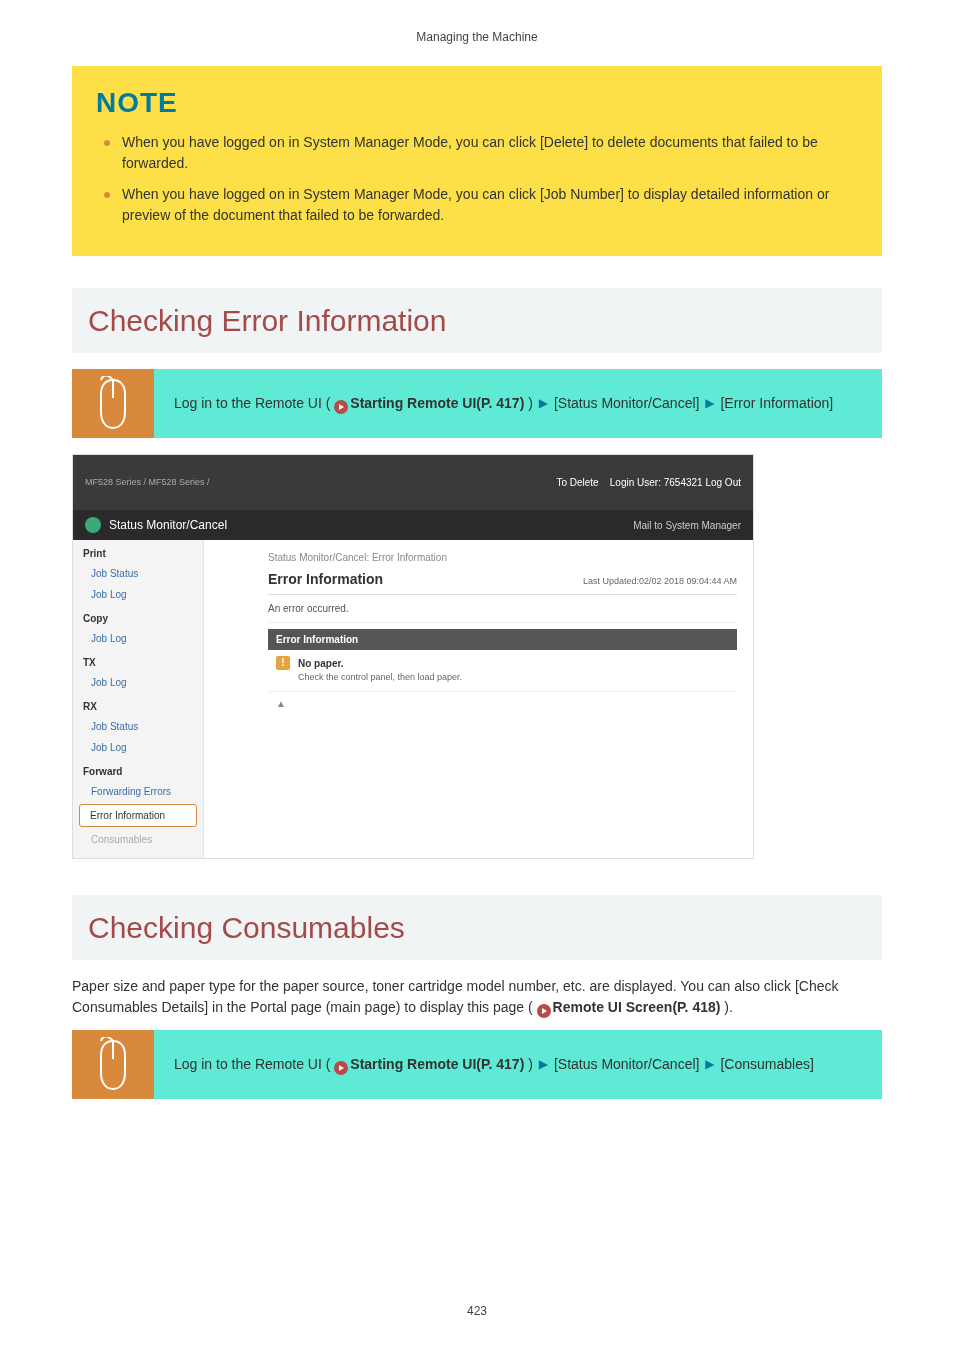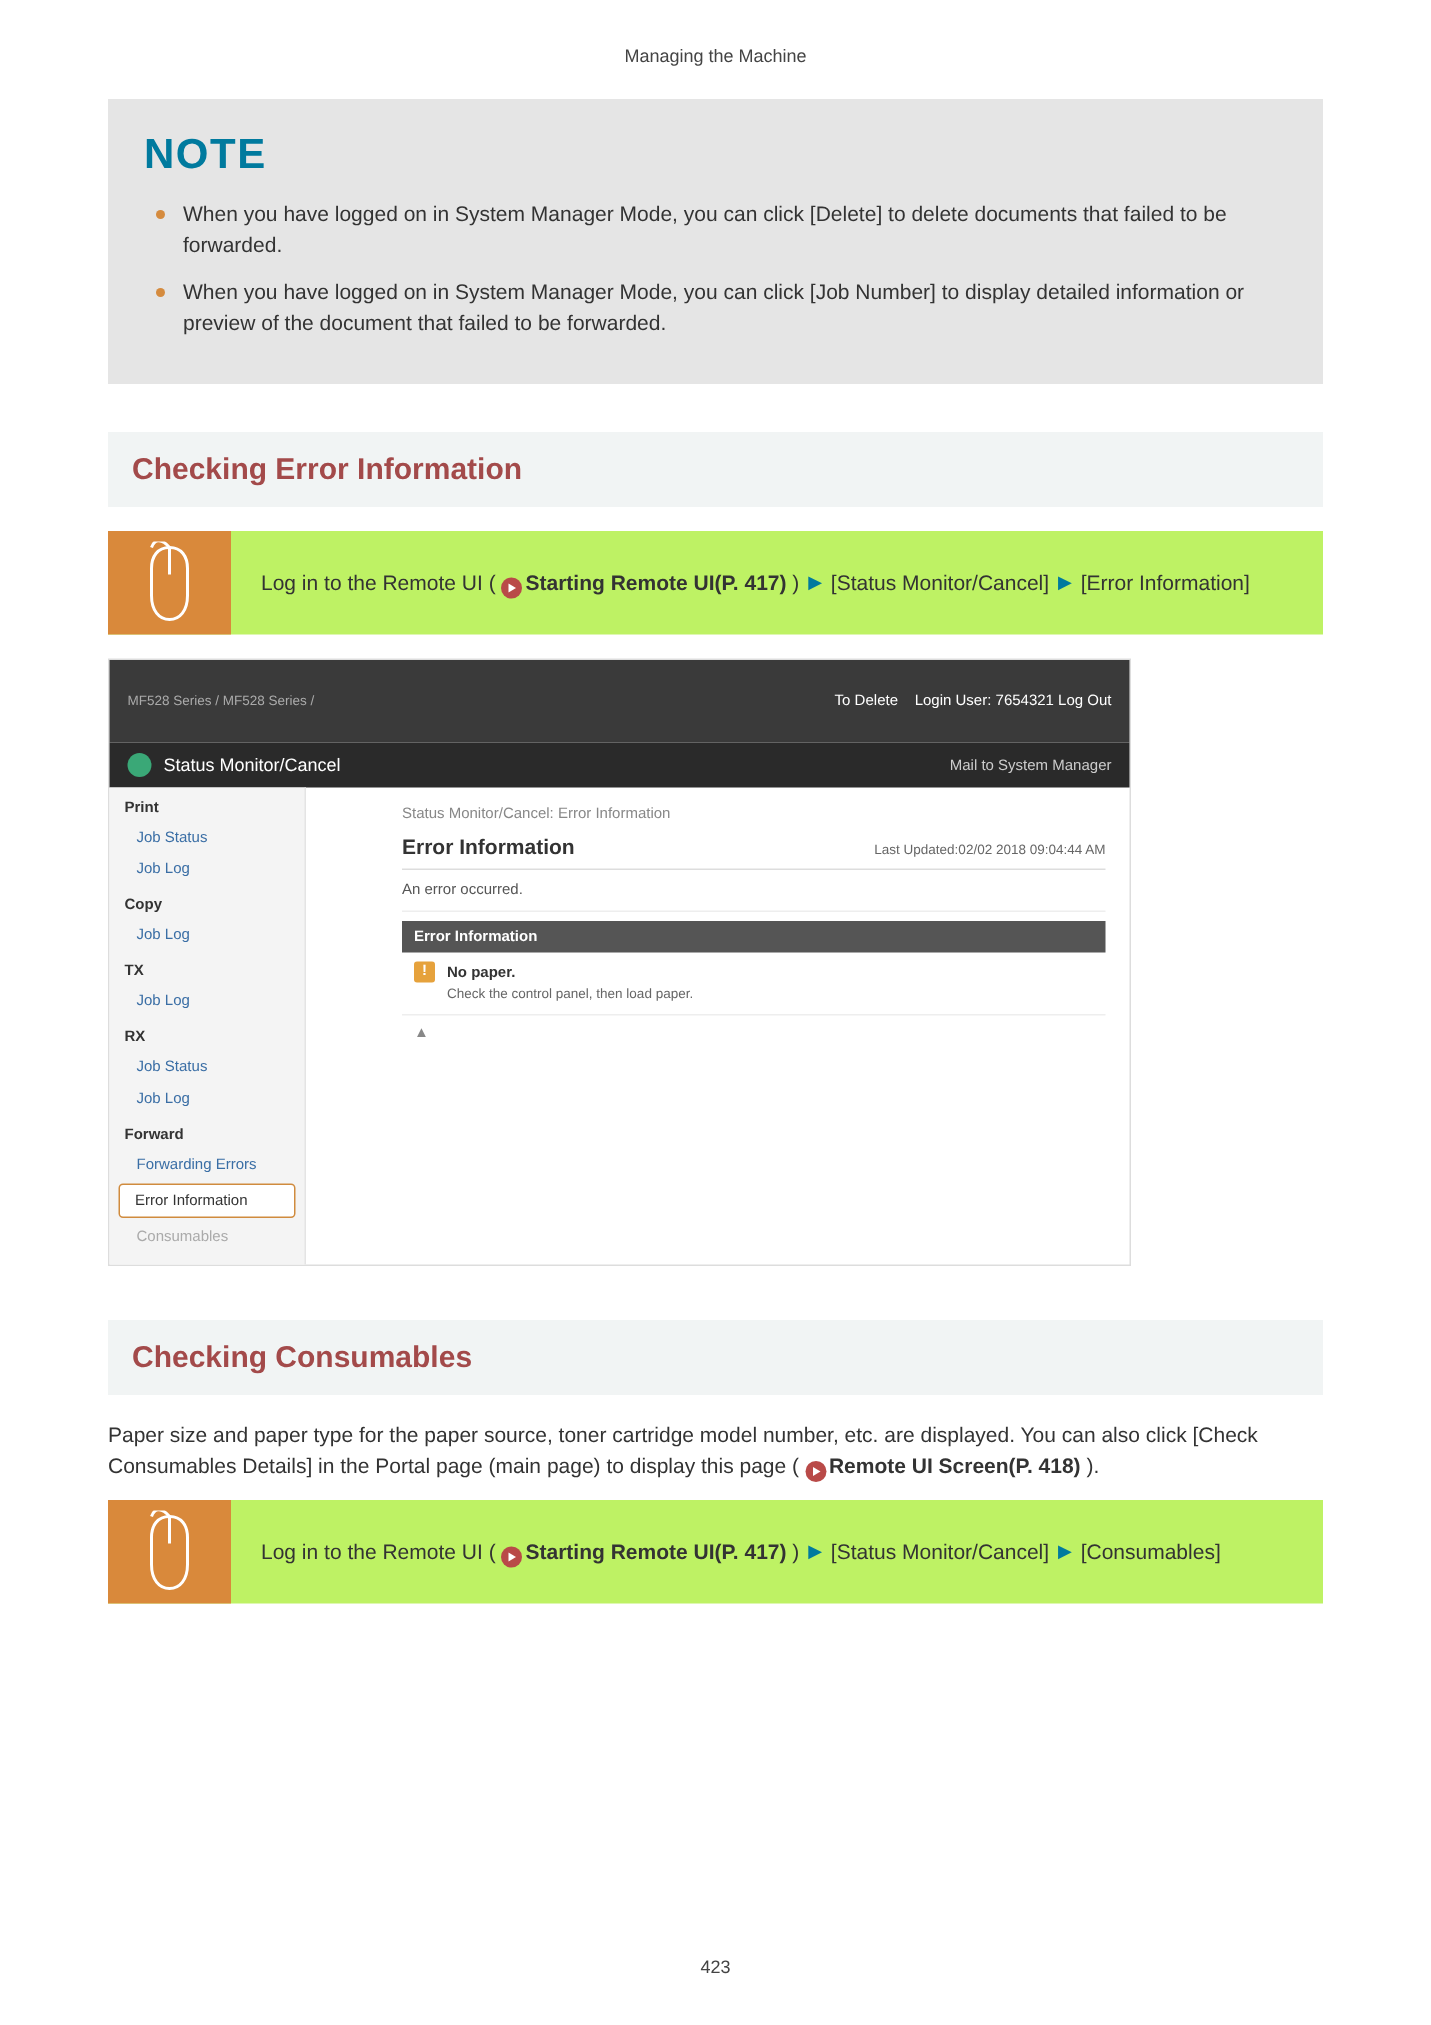--- a/index.html
+++ b/index.html
@@ -19,21 +19,21 @@
     position: relative;
   }
   .running-header {
     text-align: center;
     font-size: 12px;
     color: #444;
     padding-top: 28px;
     padding-bottom: 20px;
   }
   .note-box {
-    background: #e5e5e5;
+    background: #fde047;
     padding: 16px 24px 20px 24px;
     margin-bottom: 32px;
   }
   .note-title {
     color: #007a9e;
     font-size: 28px;
     font-weight: bold;
     letter-spacing: 1px;
     margin: 0 0 8px 0;
   }
@@ -52,22 +52,22 @@
     content: '';
     position: absolute;
     left: 0; top: 8px;
     width: 6px; height: 6px;
     background: #d58b3e;
     border-radius: 50%;
   }
   .section-heading {
     background: #f1f4f4;
     color: #a34a4a;
-    font-size: 20px;
-    font-weight: 700;
+    font-size: 30px;
+    font-weight: 400;
     padding: 10px 16px;
     margin: 16px 0 16px 0;
   }
   .body-text {
     color: #333;
     margin: 0 0 12px 0;
   }
   .link-icon {
     display: inline-flex;
     align-items: center;
@@ -87,21 +87,21 @@
     border-bottom: 3px solid transparent;
     margin-left: 1px;
   }
   .inline-link {
     color: #333;
     font-weight: bold;
   }
   .instruction-block {
     display: flex;
     align-items: stretch;
-    background: #bef264;
+    background: #5eead4;
     margin-bottom: 16px;
     margin-top: 4px;
   }
   .instruction-icon-wrap {
     background: #d9893b;
     width: 82px;
     display: flex;
     align-items: center;
     justify-content: center;
     flex-shrink: 0;

